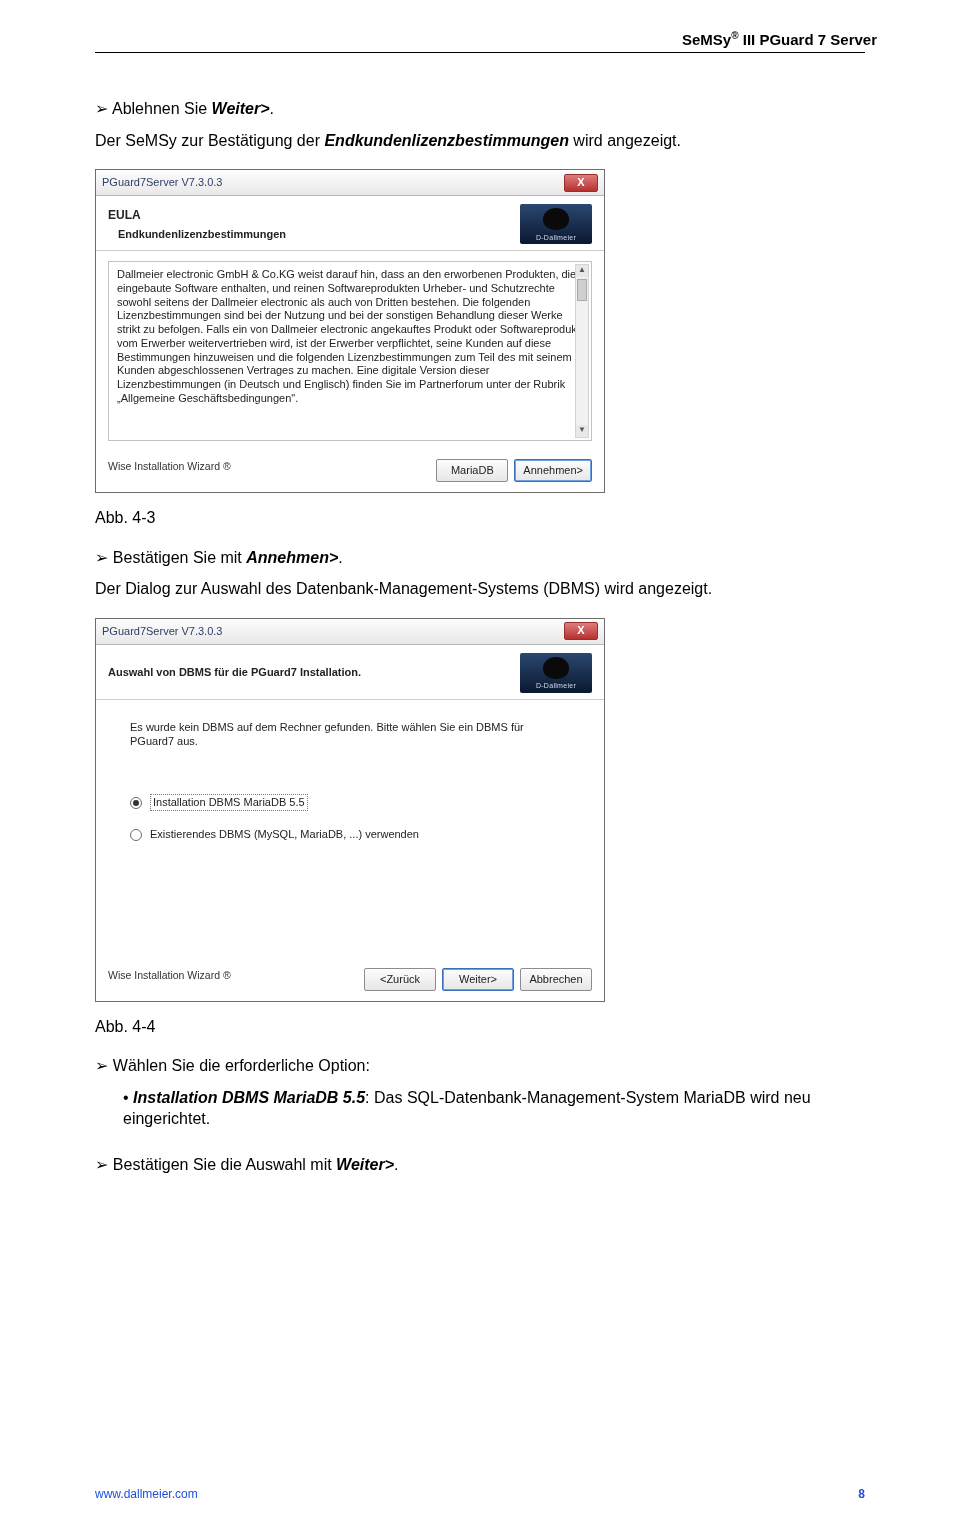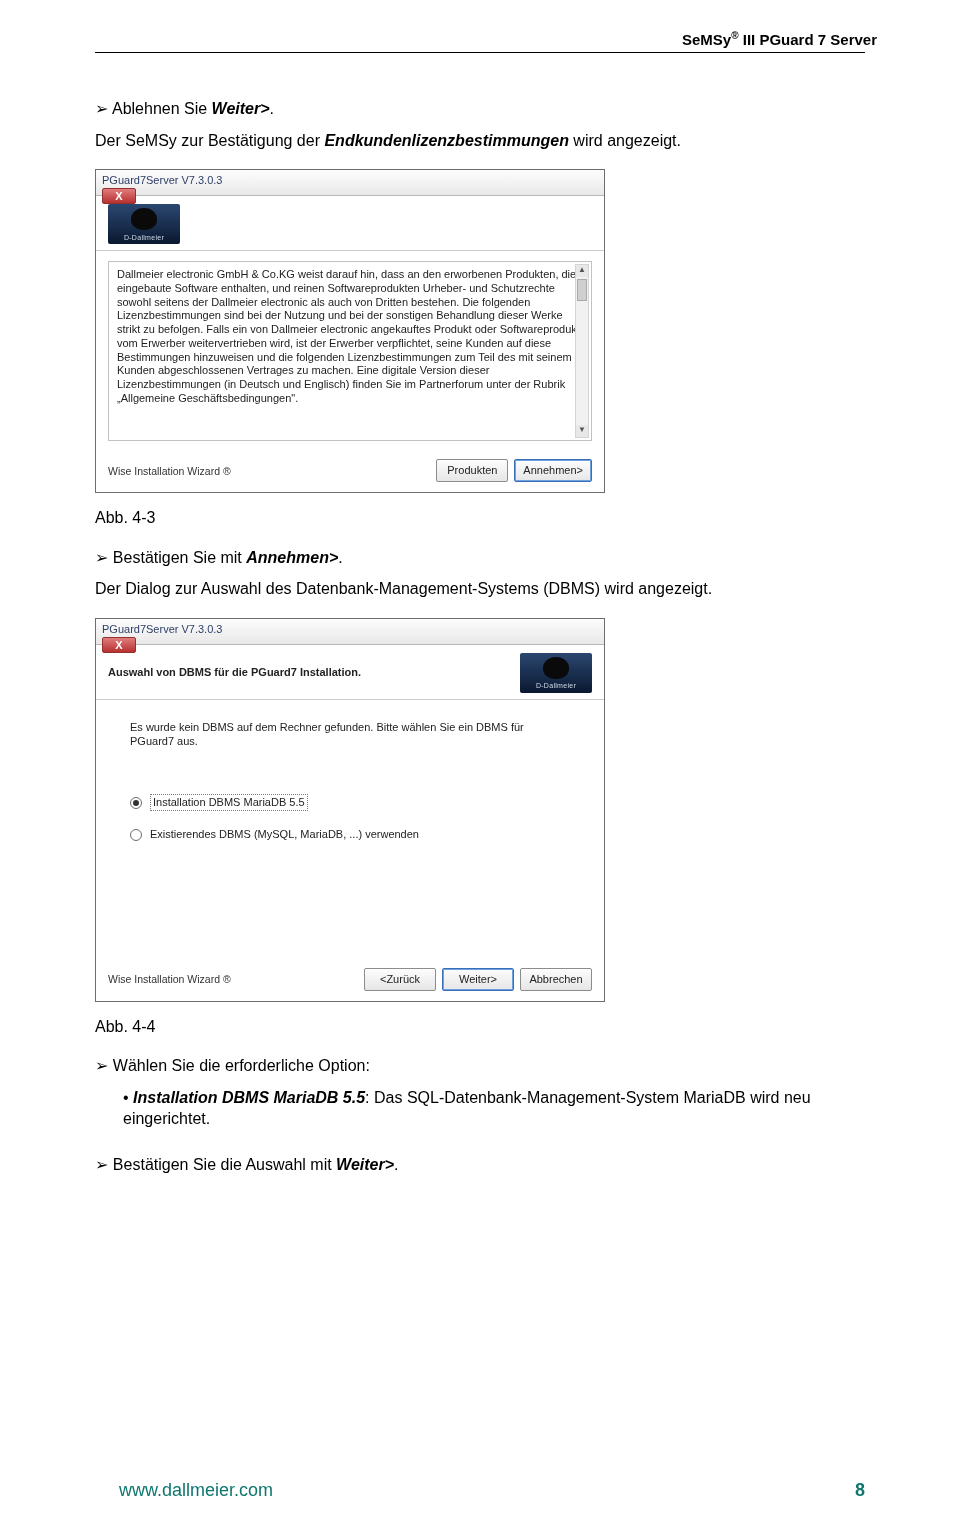--- a/index.html
+++ b/index.html
@@ -43,27 +43,26 @@
     width: 510px;
     border: 1px solid #6d6d6d;
     background: #fff;
     font-family: Tahoma, Arial, sans-serif;
     font-size: 11px;
     color: #222;
     margin-bottom: 6px;
   }
   .dlg-titlebar {
     display: flex;
-    align-items: flex-start;
+    align-items: center;
     justify-content: space-between;
     background: linear-gradient(#fdfdfd, #e8e8e8);
     border-bottom: 1px solid #b7b7b7;
     padding: 3px 6px;
     height: 26px;
-    flex-direction: column;
   }
   .dlg-titlebar .title { color: #2d3e66; }
   .dlg-close {
     width: 34px; height: 18px;
     background: linear-gradient(#e07d7d, #b73030);
     border: 1px solid #953030;
     border-radius: 2px;
     color: #fff;
     text-align: center;
     line-height: 14px;
@@ -131,21 +130,20 @@
     text-align: center;
     line-height: 10px;
     font-size: 8px;
     color: #555;
   }
   .eula-scroll .arrow.up { top: 0; }
   .eula-scroll .arrow.down { bottom: 0; }
   .dlg-footer {
     display: flex;
     justify-content: space-between;
-    align-items: center;
     padding: 8px 12px 10px 12px;
   }
   .wiz-label { font-size: 10.5px; color: #333; }
   .btn-row { display: flex; gap: 6px; }
   .win-btn {
     min-width: 72px;
     padding: 3px 8px;
     font-size: 11px;
     background: linear-gradient(#fdfdfd, #e6e6e6);
     border: 1px solid #8c8c8c;
@@ -169,23 +167,22 @@
   }
   .radio-label.boxed { border: 1px dotted #7a7a7a; padding: 0 2px; }
 
   .page-footer {
     position: absolute;
     bottom: 30px;
     left: 95px;
     right: 95px;
     display: flex;
     justify-content: space-between;
-    font-size: 18px;
-    color: #0f766e;
-    margin-left: 24px;
+    font-size: 12px;
+    color: #1d4ed8;
   }
 </style>
 </head>
 <body>
 
 <div class="header-right">
   <span>SeMSy</span><sup>®</sup> <span>III PGuard 7 Server</span>
 </div>
 <div class="header-underline"></div>
 
@@ -198,39 +195,43 @@
   <p class="para">
     <span>Der SeMSy zur Bestätigung der </span><strong><em>Endkundenlizenzbestimmungen</em></strong><span> wird angezeigt.</span>
   </p>
 
   <div class="dialog">
     <div class="dlg-titlebar">
       <span class="title">PGuard7Server V7.3.0.3</span>
       <div class="dlg-close">X</div>
     </div>
     <div class="dlg-header-band">
+      <div class="h-left">
+        <div class="h1">EULA</div>
+        <div class="h2">Endkundenlizenzbestimmungen</div>
+      </div>
       <div class="dlg-logo">
           <span>D-Dallmeier</span>
         </div>
     </div>
     <div class="dlg-body">
       <div class="eula-box">
         <span>Dallmeier electronic GmbH &amp; Co.KG weist darauf hin, dass an den erworbenen Produkten, die eingebaute Software enthalten, und reinen Softwareprodukten Urheber- und Schutzrechte sowohl seitens der Dallmeier electronic als auch von Dritten bestehen. Die folgenden Lizenzbestimmungen sind bei der Nutzung und bei der sonstigen Behandlung dieser Werke strikt zu befolgen. Falls ein von Dallmeier electronic angekauftes Produkt oder Softwareprodukt vom Erwerber weitervertrieben wird, ist der Erwerber verpflichtet, seine Kunden auf diese Bestimmungen hinzuweisen und die folgenden Lizenzbestimmungen zum Teil des mit seinem Kunden abgeschlossenen Vertrages zu machen.
 Eine digitale Version dieser Lizenzbestimmungen (in Deutsch und Englisch) finden Sie im Partnerforum unter der Rubrik „Allgemeine Geschäftsbedingungen".</span>
         <div class="eula-scroll">
           <div class="arrow up">▲</div>
           <div class="thumb"></div>
           <div class="arrow down">▼</div>
         </div>
       </div>
     </div>
     <div class="dlg-footer">
       <span class="wiz-label">Wise Installation Wizard ®</span>
       <div class="btn-row">
-        <div class="win-btn">Produkten</div>
+        <div class="win-btn">MariaDB</div>
         <div class="win-btn focus">Annehmen&gt;</div>
       </div>
     </div>
   </div>
 
   <p class="caption">Abb. 4-3</p>
 
   <p class="bullet">
     <span>Bestätigen Sie mit </span><em class="action">Annehmen&gt;</em><span>.</span>
   </p>

